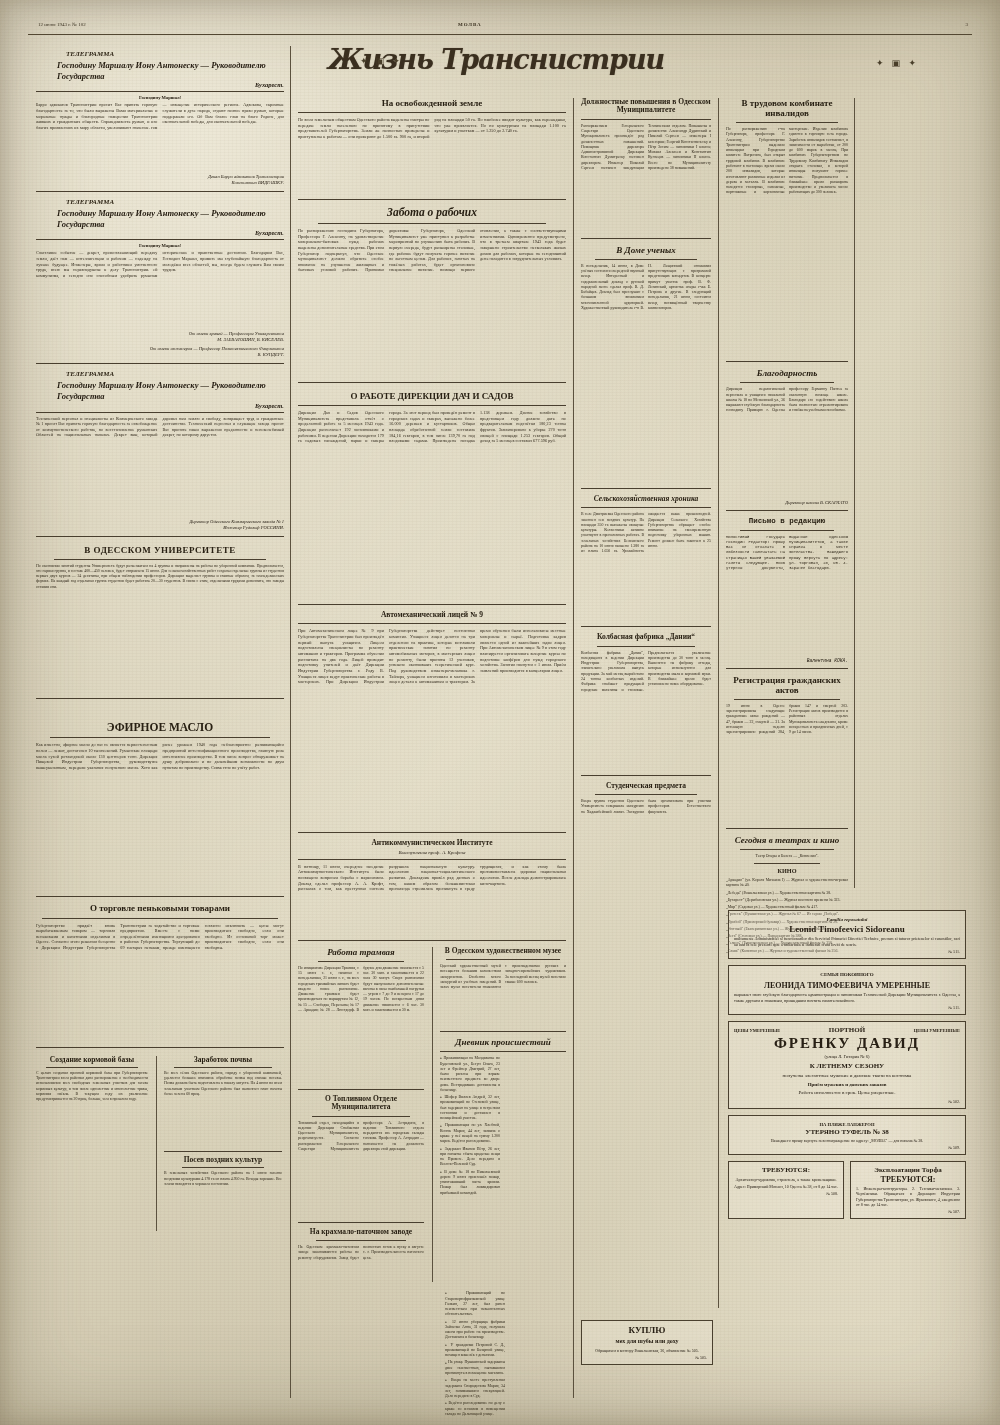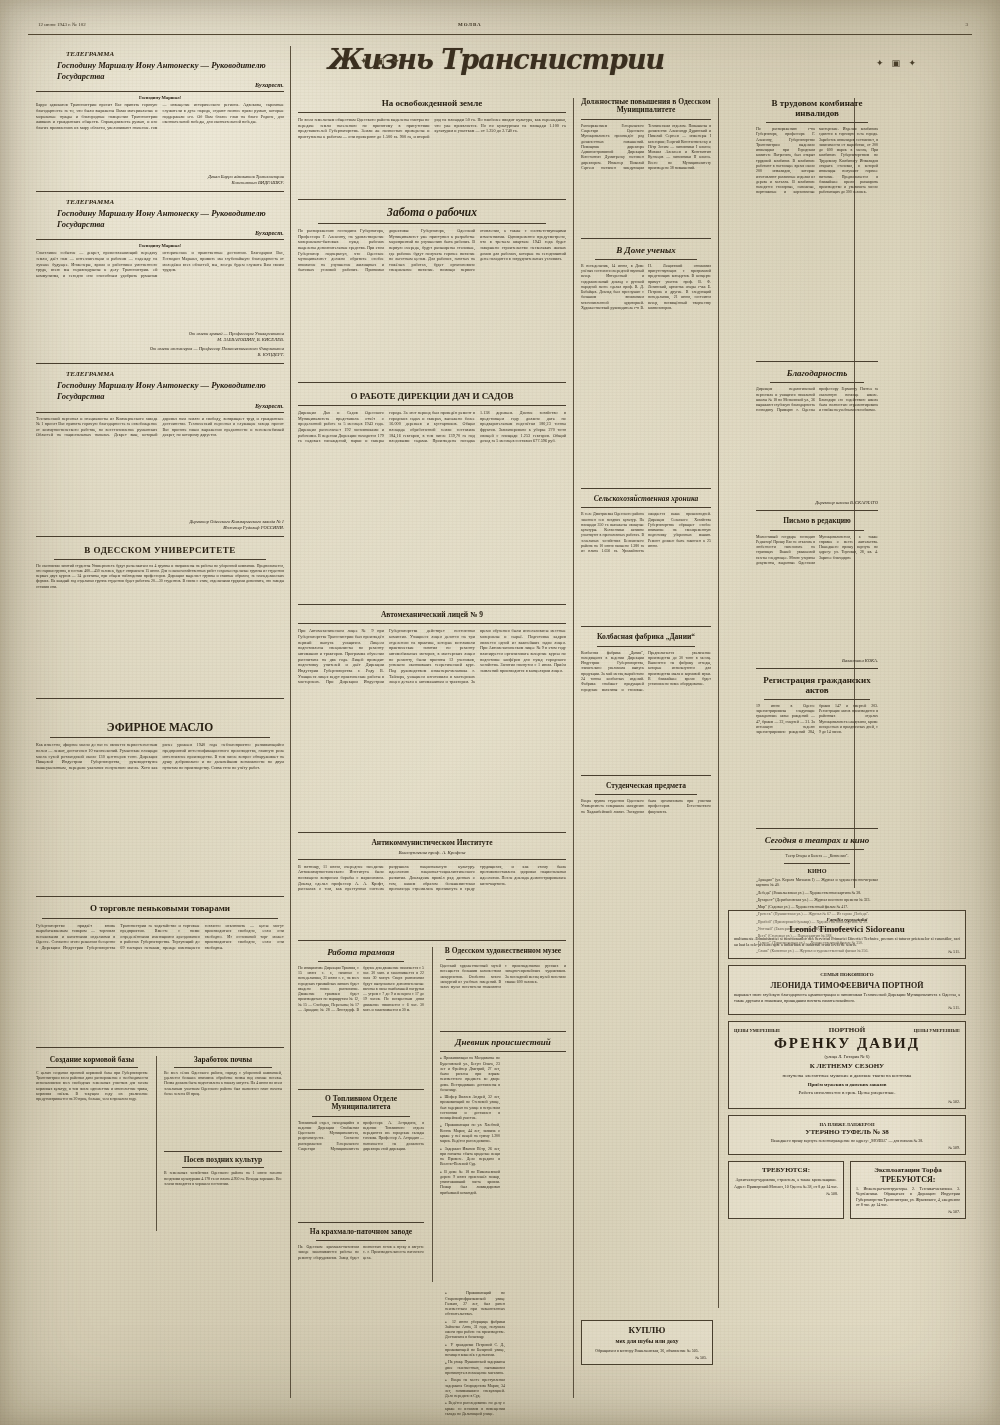--- a/index.html
+++ b/index.html
@@ -347,21 +347,21 @@
 
     <div style="margin-top:6px;">
       <div class="colhead h3">Студенческая предмета</div>
       <div class="rule" style="margin:4px 14px;"></div>
       <div class="two tiny" style="height:50px;overflow:hidden;">
         <span>Вчера группа студентов Одесского Университета совершила экскурсию на Хаджибейский лиман. Экскурсия была организована при участии профессоров Естественного факультета.</span>
       </div>
     </div>
   </div>
 
-  <div class="col" style="left:698px;top:78px;width:122px;margin-left:30px;">
+  <div class="col" style="left:698px;top:78px;width:122px;">
 
     <div>
       <div class="colhead h2">В трудовом комбинате инвалидов</div>
       <div class="rule" style="margin:4px 10px;"></div>
       <div class="two tiny" style="height:230px;overflow:hidden;">
         <span>По распоряжению г-на Губернатора, профессора Г. Алексяну, Губернаторство Транснистрии выделило инвалидам при Городском комитете Патроната, был открыт трудовой комбинат. В комбинате работают в настоящее время около 200 инвалидов, которые изготовляют различные изделия из дерева и металла.</span>
         <span>В комбинате находятся столярные, сапожные, портняжные и корзиночные мастерские. Изделия комбината сдаются в торговую сеть города. Заработок инвалидов составляет, в зависимости от выработки, от 200 до 600 марок в месяц.</span>
         <span>При комбинате Губернаторством по Трудовому Комбинату Инвалидов открыта столовая, в которой инвалиды получают горячее питание. Предполагается в ближайшее время расширить производство и увеличить число работающих до 300 человек.</span>
       </div>
     </div>
@@ -370,21 +370,21 @@
     <div style="margin-top:6px;">
       <div class="colhead h2 ital">Благодарность</div>
       <div class="rule" style="margin:4px 14px;"></div>
       <div class="two tiny" style="height:110px;overflow:hidden;">
         <span>Дирекция педагогической персонала и учащихся начальной школы № 18 по Московской ул., 36 выражают глубокую благодарность господину Примарю г. Одессы профессору Германну Пантеа за оказанную помощь школе. Благодаря его содействию школа была полностью отремонтирована и снабжена учебными пособиями.</span>
       </div>
       <div class="sig center" style="margin-top:3px;">Директор школы В. СКАРЛАТО</div>
     </div>
     <div class="rule" style="margin-top:4px;"></div>
 
-    <div style="margin-top:6px;">
+    <div style="margin-top:6px;font-family:Liberation Mono, monospace;">
       <div class="colhead h3">Письмо в редакцию</div>
       <div class="rule" style="margin:4px 14px;"></div>
       <div class="two tiny" style="height:120px;overflow:hidden;">
         <span>Милостивый государь господин Редактор! Прошу Вас не отказать в любезности напечатать на страницах Вашей уважаемой газеты следующее. Мною утеряны документы, выданные Одесским Муниципалитетом, а также справка о месте жительства. Нашедшего прошу вернуть по адресу: ул. Торговая, 28, кв. 4. Заранее благодарю.</span>
       </div>
       <div class="sig center" style="margin-top:3px;">Валентина КОКА.</div>
     </div>
     <div class="rule" style="margin-top:4px;"></div>
 
     <div style="margin-top:6px;">
@@ -421,21 +421,21 @@
 
     <div class="adbox">
       <div class="t2 ital bold">Familia reposatului</div>
       <div class="t1" style="font-size:9px;">Leonid Timofeevici Sidoreanu</div>
       <div class="t2" style="text-align:justify;font-size:4.2px;">multumeste Administratiei si functionarilor din Serviciul Primariei Directiei Technice, precum si tuturor prietenelor si cunostilor, cari au luat la cele prezenti apre a imbarbata si induerati crunt loviti de sosris.</div>
       <div class="adno">№ 511.</div>
     </div>
 
     <div class="adbox" style="margin-top:6px;">
       <div class="t2 bold">СЕМЬЯ ПОКОЙНОГО</div>
-      <div class="t1" style="font-size:8px;margin-top:2px;">ЛЕОНИДА ТИМОФЕЕВИЧА ПОРТНОЙ</div>
+      <div class="t1" style="font-size:8px;margin-top:2px;">ЛЕОНИДА ТИМОФЕЕВИЧА УМЕРЕННЫЕ</div>
       <div class="t2" style="text-align:justify;font-size:4.2px;">выражает свою глубокую благодарность администрации и чиновникам Технической Дирекции Муниципалитета г. Одессы, а также друзьям и знакомым, пришедшим почтить память покойного.</div>
       <div class="adno">№ 511.</div>
     </div>
 
     <div class="adbox" style="margin-top:6px;">
       <div style="display:flex;justify-content:space-between;align-items:center;">
         <span style="font-size:4.5px;font-weight:bold;">ЦЕНЫ УМЕРЕННЫЕ</span>
         <span style="font-size:7px;font-weight:bold;">ПОРТНОЙ</span>
         <span style="font-size:4.5px;font-weight:bold;">ЦЕНЫ УМЕРЕННЫЕ</span>
       </div>

